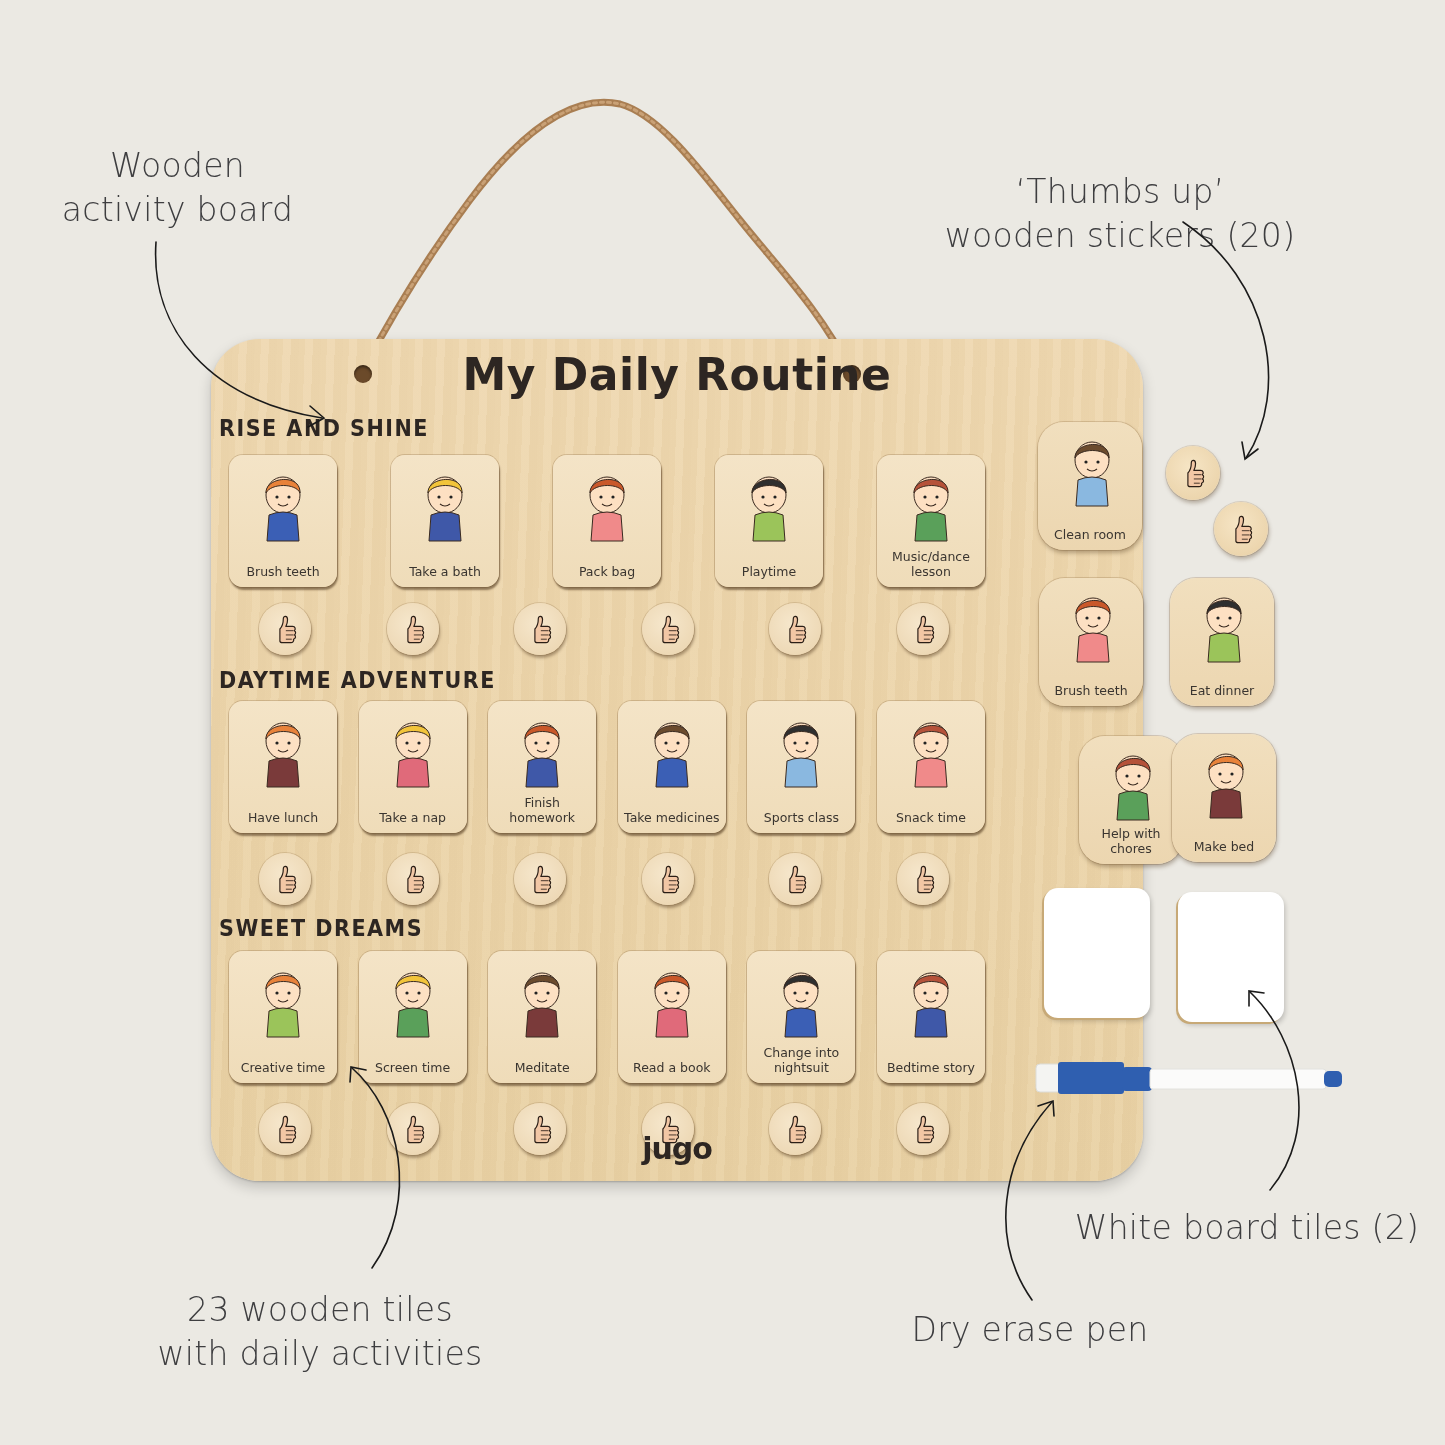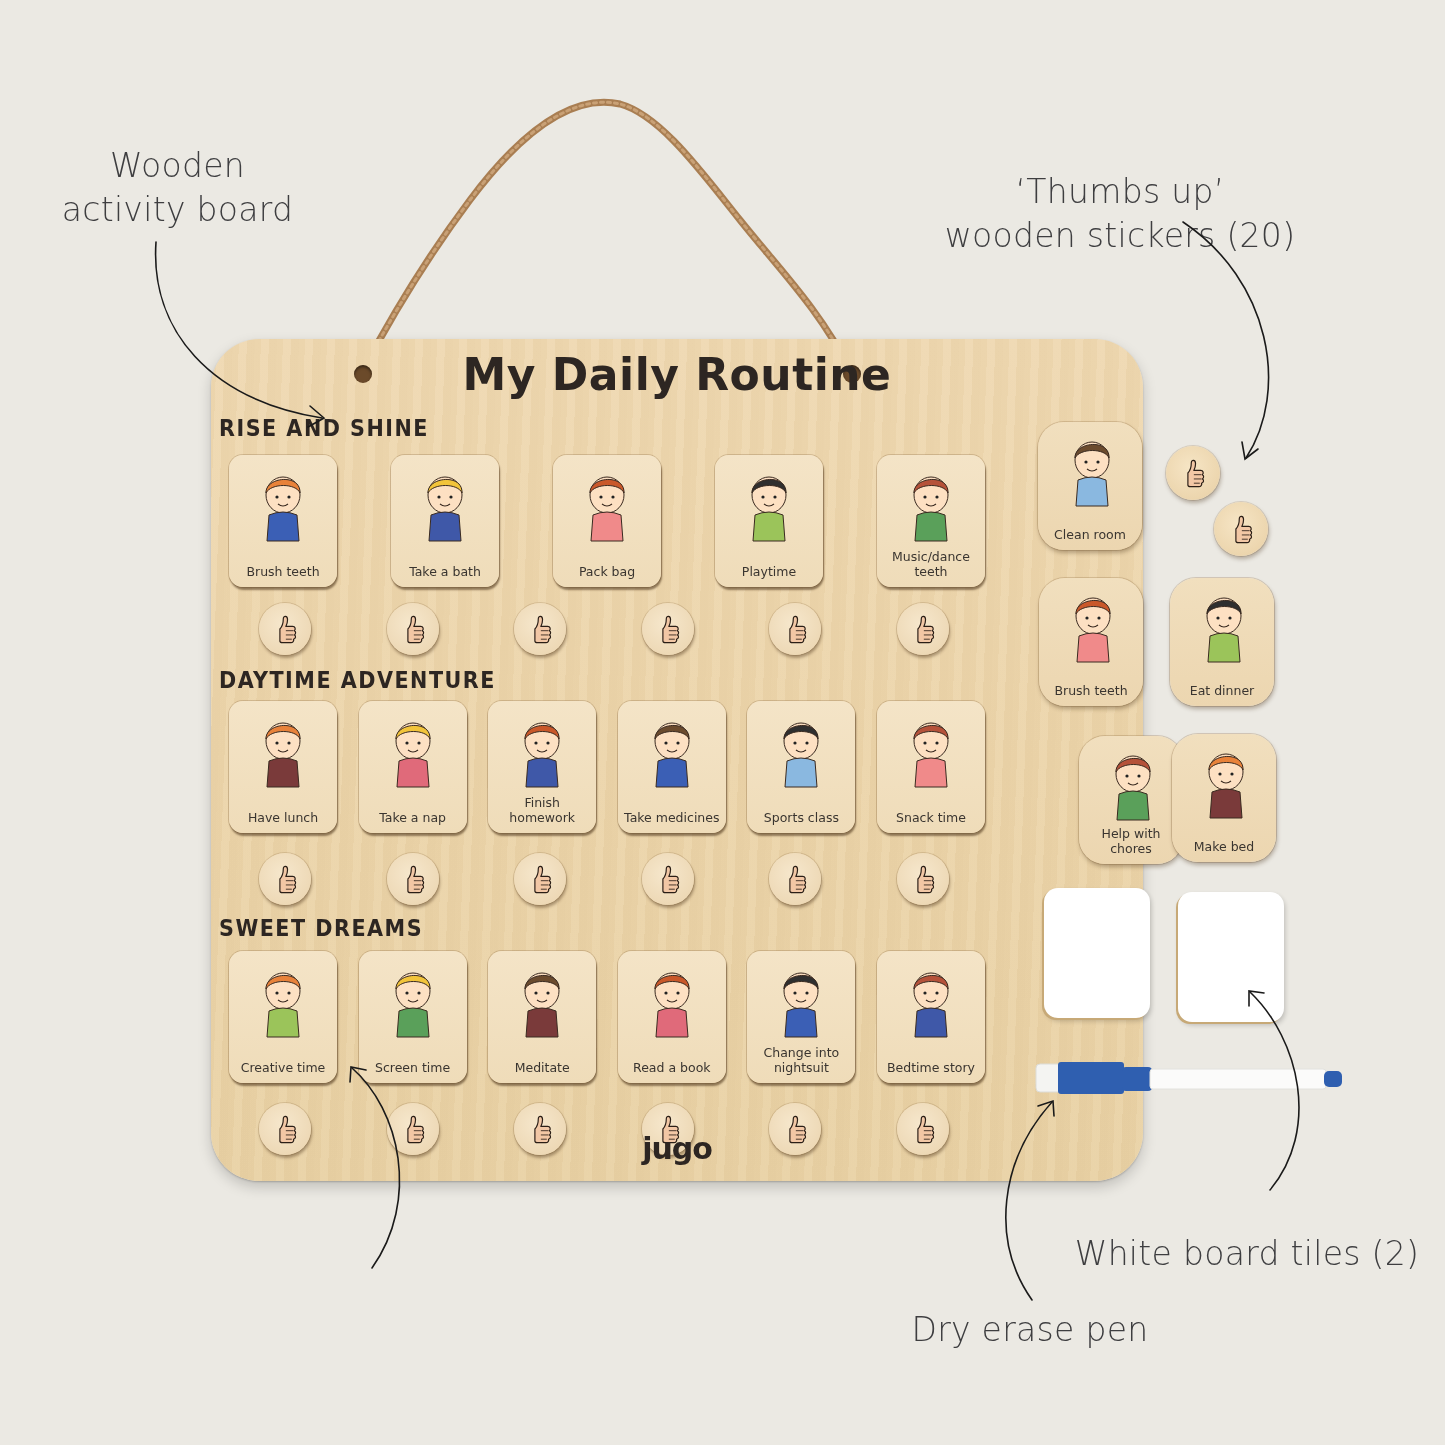--- a/index.html
+++ b/index.html
@@ -135,24 +135,28 @@
 <div class="stage">
 
   <div class="annot" style="left:60px; top:144px; width:235px;">
     <div>Wooden</div>
     <div>activity board</div>
   </div>
   <div class="annot" style="left:940px; top:126px; width:360px;margin-top:44px;">
     <div>‘Thumbs up’</div>
     <div>wooden stickers (20)</div>
   </div>
+  <div class="annot" style="left:150px; top:1288px; width:340px;">
+    <div>23 wooden tiles</div>
+    <div>with daily activities</div>
+  </div>
   <div class="annot" style="left:905px; top:1308px; width:250px;">
     <div>Dry erase pen</div>
   </div>
-  <div class="annot" style="left:1072px; top:1232px; width:350px;">
+  <div class="annot" style="left:1072px; top:1206px; width:350px;">
     <div>White board tiles (2)</div>
   </div>
 
   <svg class="overlay" width="1445" height="1445">
     <path d="M362,372 C400,300 440,240 470,200 C530,120 580,95 620,104 C660,115 700,170 740,220 C780,270 820,310 850,370" stroke="#a97e52" stroke-width="7" fill="none" stroke-linecap="round"></path>
     <path d="M362,372 C400,300 440,240 470,200 C530,120 580,95 620,104 C660,115 700,170 740,220 C780,270 820,310 850,370" stroke="#c9a176" stroke-width="3" fill="none" stroke-dasharray="3 4" stroke-linecap="round"></path>
   </svg>
 
   <div class="board">
     <div class="hole" style="left:143px; top:26px;"></div>
@@ -207,21 +211,21 @@
         </div>
         <div class="tile">
           <div class="pic"><svg viewBox="0 0 84 80" width="84" height="80">
     <ellipse cx="42" cy="28" rx="17" ry="18" fill="#fde0c2" stroke="#3a2a20" stroke-width="1"></ellipse>
     <path d="M25,26 C24,10 60,6 59,26 C55,16 30,16 25,26 Z" fill="#b5523a" stroke="#3a2a20" stroke-width="1"></path>
     <circle cx="36" cy="30" r="1.6" fill="#222"></circle>
               <circle cx="48" cy="30" r="1.6" fill="#222"></circle>
     <path d="M37,37 Q42,41 47,37" stroke="#3a2a20" stroke-width="1.2" fill="none"></path>
     <path d="M28,48 Q42,42 56,48 L58,74 L26,74 Z" fill="#5aa05a" stroke="#3a2a20" stroke-width="1"></path>
   </svg></div>
-          <div class="label">Music/dance teeth</div>
+          <div class="label">Music/dance lesson</div>
         </div>
       </div>
     <div class="thumbs-row" style="top:264px;" id="th0">
         <div class="thumb">
           <svg viewBox="0 0 40 40" width="34" height="34">
     <path d="M14,34 L14,20 C16,18 18,14 18,8 C18,4 23,4 23,9 C23,12 22,15 21,17 L29,17 C32,17 33,20 31,22 C33,23 33,26 31,27 C33,28 33,31 30,32 C31,34 29,36 27,36 L17,36 C15,36 14,35 14,34 Z" fill="#f2c7a5" stroke="#2a1e16" stroke-width="1.4" stroke-linejoin="round"></path>
     <path d="M21,22 L30,22 M21,27 L30,27 M21,32 L28,32" stroke="#2a1e16" stroke-width="1"></path>
   </svg>
         </div>
         <div class="thumb">

